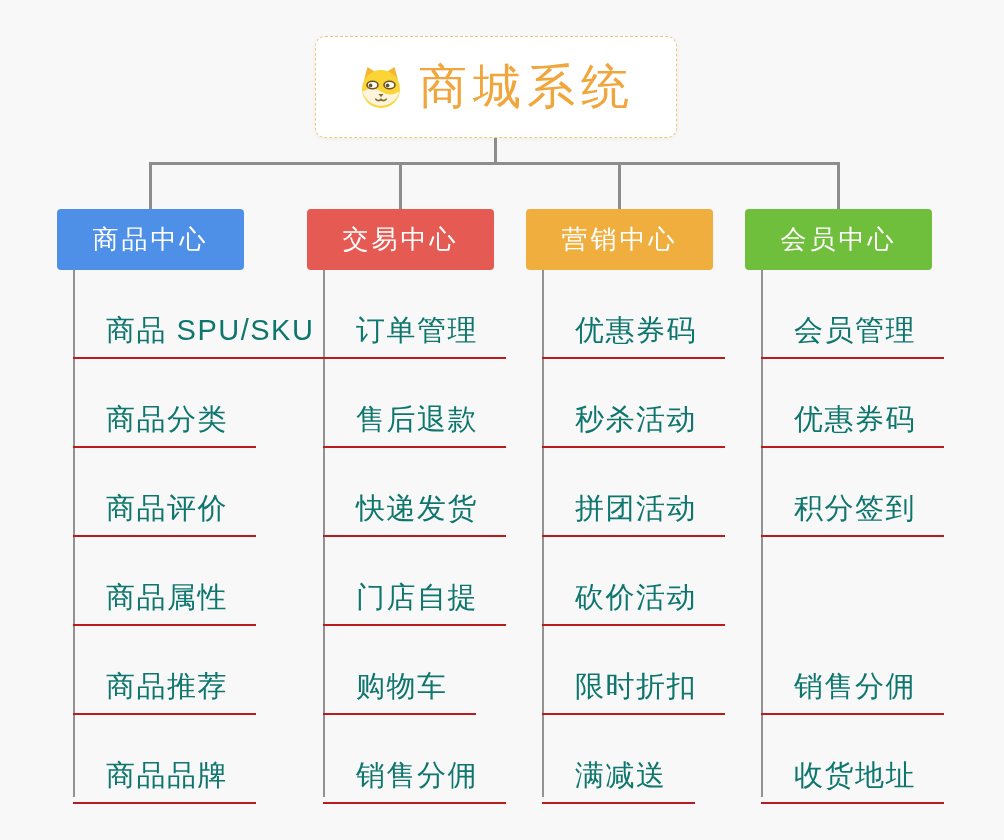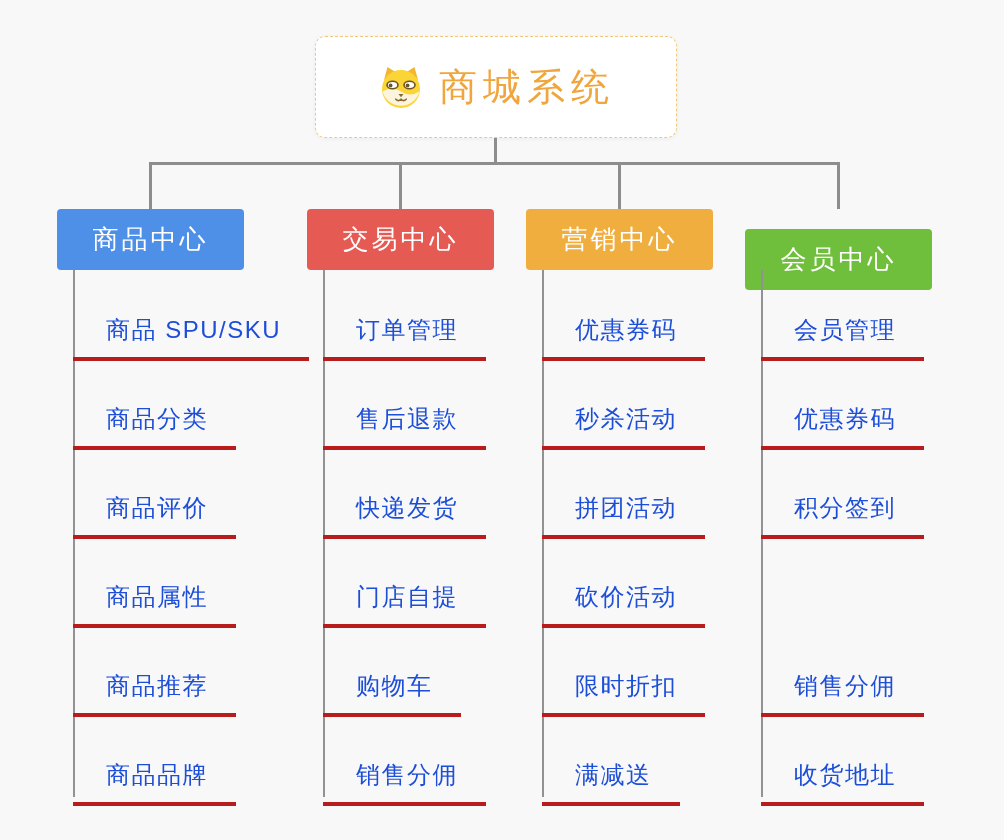--- a/index.html
+++ b/index.html
@@ -24,21 +24,21 @@
     border: 1px dashed #F2C778;
     border-radius: 10px;
     box-sizing: border-box;
     display: flex;
     align-items: center;
     justify-content: center;
     gap: 14px;
     box-shadow: 0 1px 4px rgba(0,0,0,0.05);
   }
   .root-title {
-    font-size: 38px;
+    font-size: 48px;
     letter-spacing: 6px;
     color: #F0A63D;
     white-space: nowrap;
   }
   .dog { display: inline-flex; }
 
   
   .line { position: absolute; background: #8D8D8D; }
   .root-drop { left: 494px; top: 138px; width: 3px; height: 27px; }
   .h-bar     { left: 149px; top: 162px; width: 691px; height: 3px; border-radius: 2px; }
@@ -74,24 +74,24 @@
     left: 16px; top: 61px;
     width: 2px; height: 527px;
     background: #929292;
   }
   .item {
     position: absolute;
     left: 16px;
     height: 33px;
     line-height: 26px;
     padding: 0 28px 7px 33px;
-    border-bottom: 4px solid #b91c1c;
-    font-size: 24px;
+    border-bottom: 2px solid #b91c1c;
+    font-size: 29px;
     letter-spacing: 1.5px;
-    color: #1d4ed8;
+    color: #0f766e;
     white-space: nowrap;
     box-sizing: content-box;
     cursor: pointer;
   }
   .it-0 { top: 108px; }
   .it-1 { top: 197px; }
   .it-2 { top: 286px; text-align: center; }
   .it-3 { top: 375px; }
   .it-4 { top: 464px; }
   .it-5 { top: 553px; }
@@ -153,21 +153,21 @@
     <div class="trunk"></div>
     <div class="item it-0">优惠券码</div>
     <div class="item it-1">秒杀活动</div>
     <div class="item it-2">拼团活动</div>
     <div class="item it-3">砍价活动</div>
     <div class="item it-4">限时折扣</div>
     <div class="item it-5">满减送</div>
   </div>
 
   <div class="branch branch-4">
-    <div class="branch-box" style="background: rgb(111, 190, 60); margin-top: 20px;">会员中心</div>
+    <div class="branch-box" style="background: rgb(111, 190, 60);">会员中心</div>
     <div class="trunk"></div>
     <div class="item it-0">会员管理</div>
     <div class="item it-1">优惠券码</div>
     <div class="item it-2">积分签到</div>
     <div class="item it-4">销售分佣</div>
     <div class="item it-5">收货地址</div>
   </div>
 
 </div>
 

